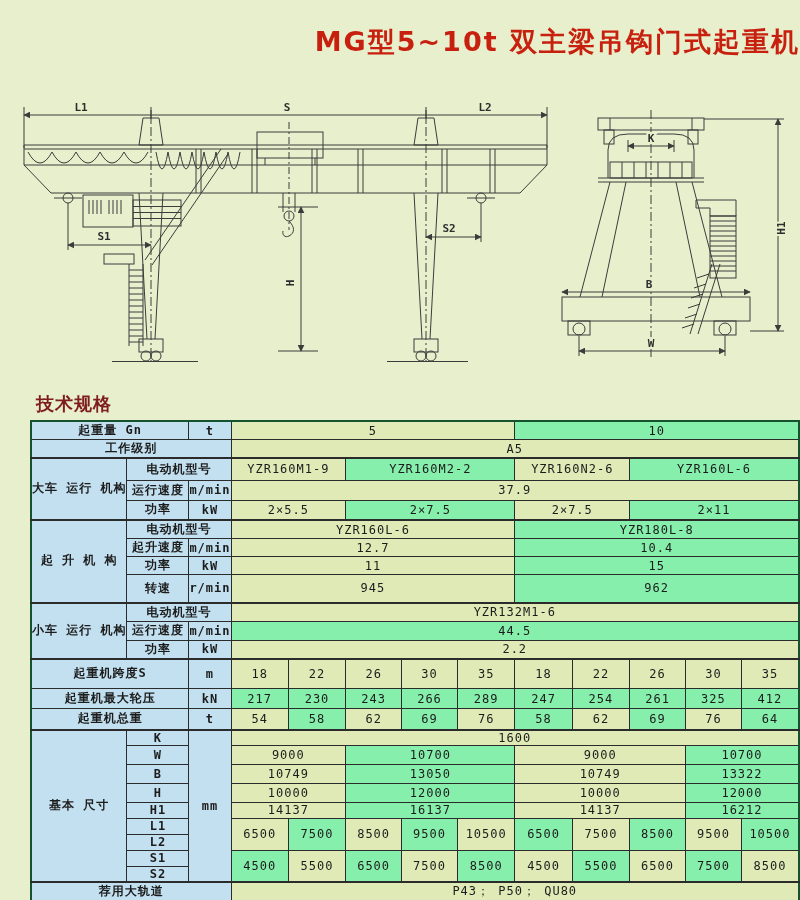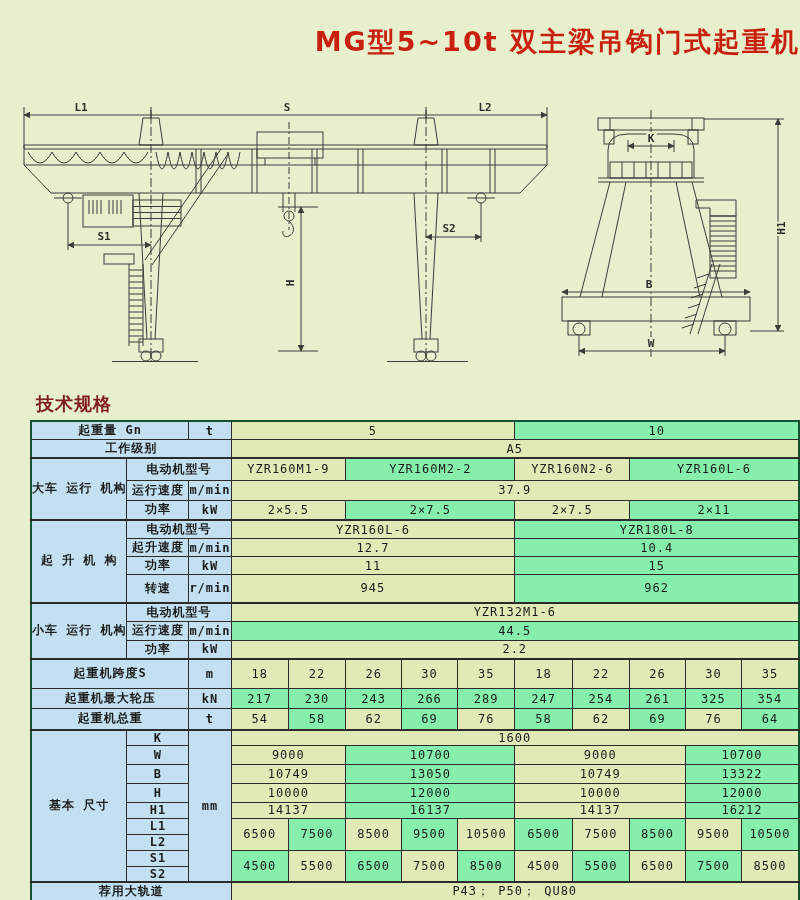--- a/index.html
+++ b/index.html
@@ -300,21 +300,21 @@
         <td class="lb u">kN</td>
         <td class="b">217</td>
         <td class="b">230</td>
         <td class="b">243</td>
         <td class="b">266</td>
         <td class="b">289</td>
         <td class="b vs">247</td>
         <td class="b">254</td>
         <td class="b">261</td>
         <td class="b">325</td>
-        <td class="b">354</td>
+        <td class="b">412</td>
       </tr>
       <tr>
         <td colspan="2" class="lb">起重机总重</td>
         <td class="lb u">t</td>
         <td class="g">54</td>
         <td class="b">58</td>
         <td class="g">62</td>
         <td class="b">69</td>
         <td class="g">76</td>
         <td class="b vs">58</td>

